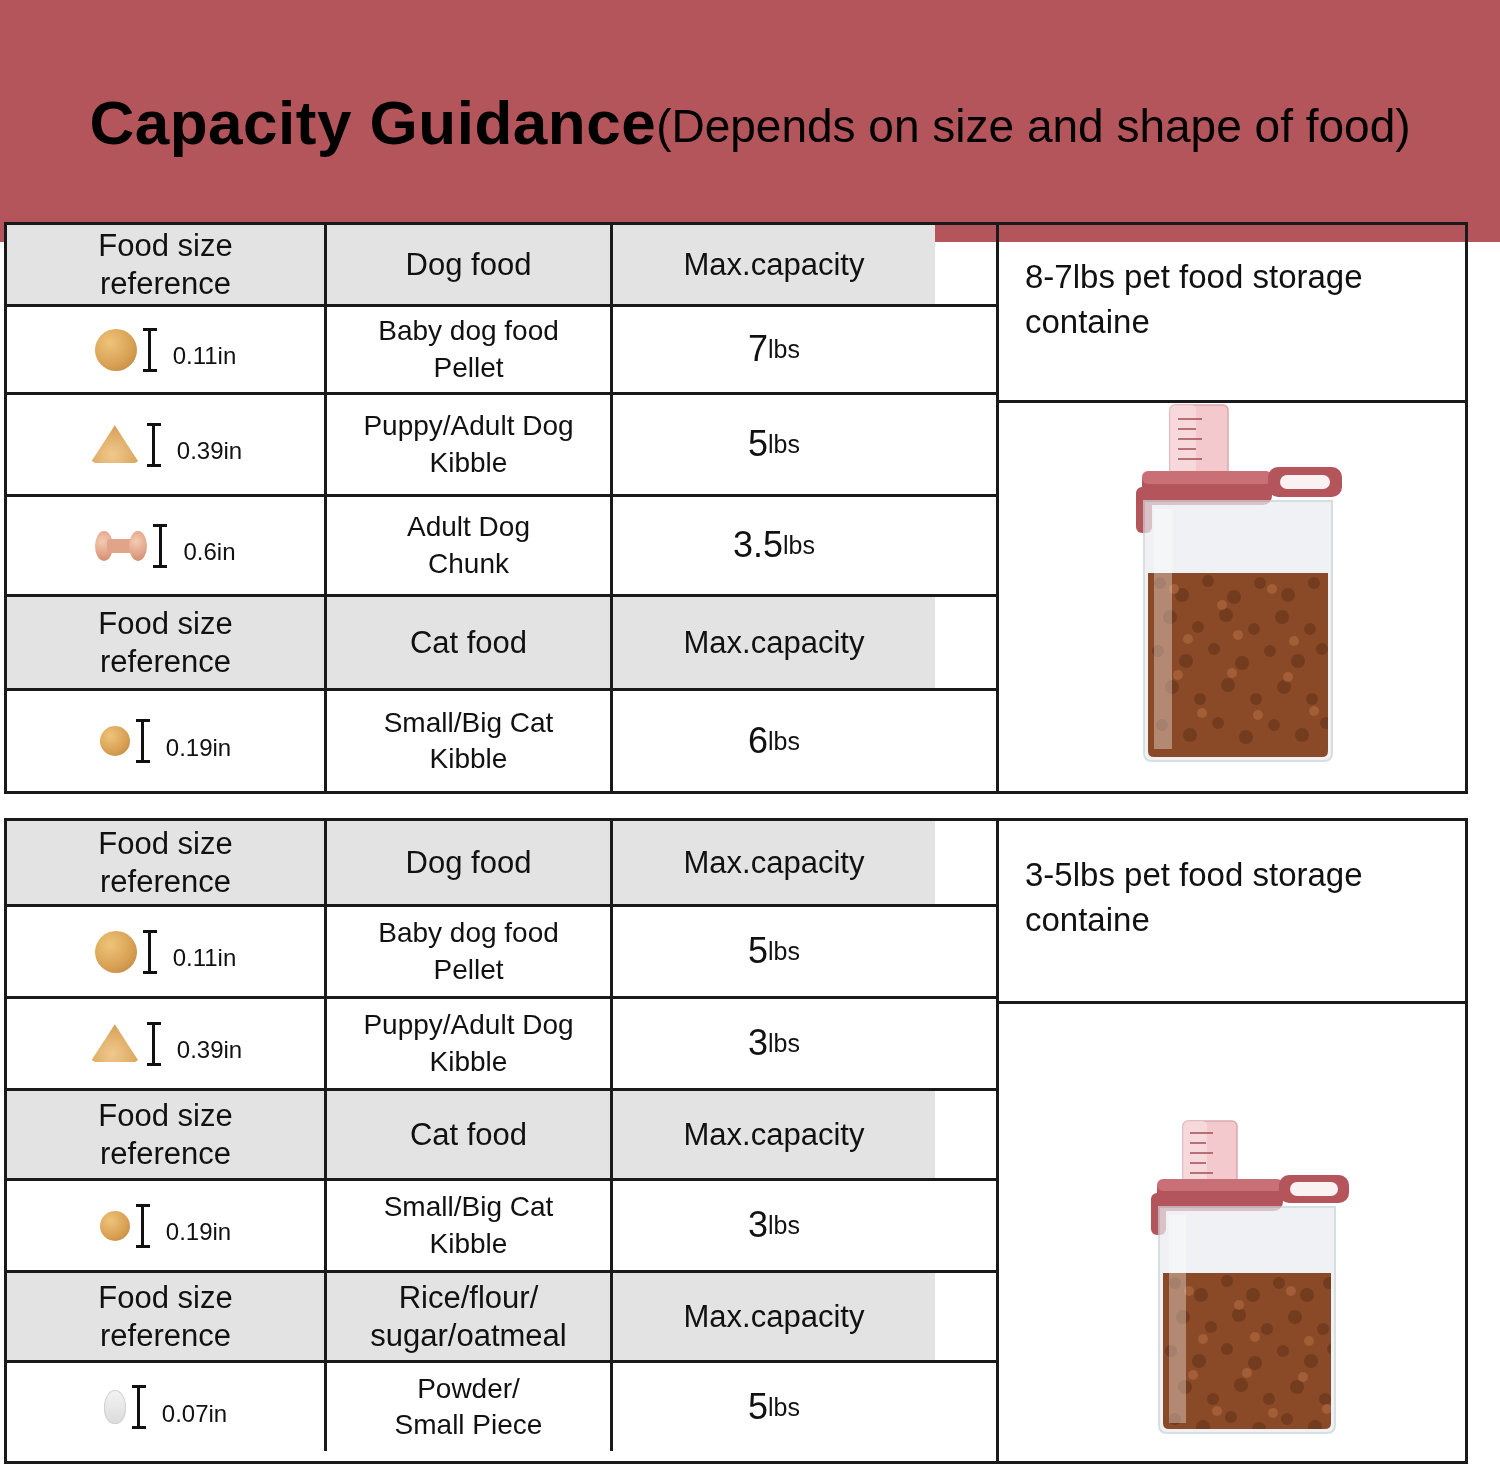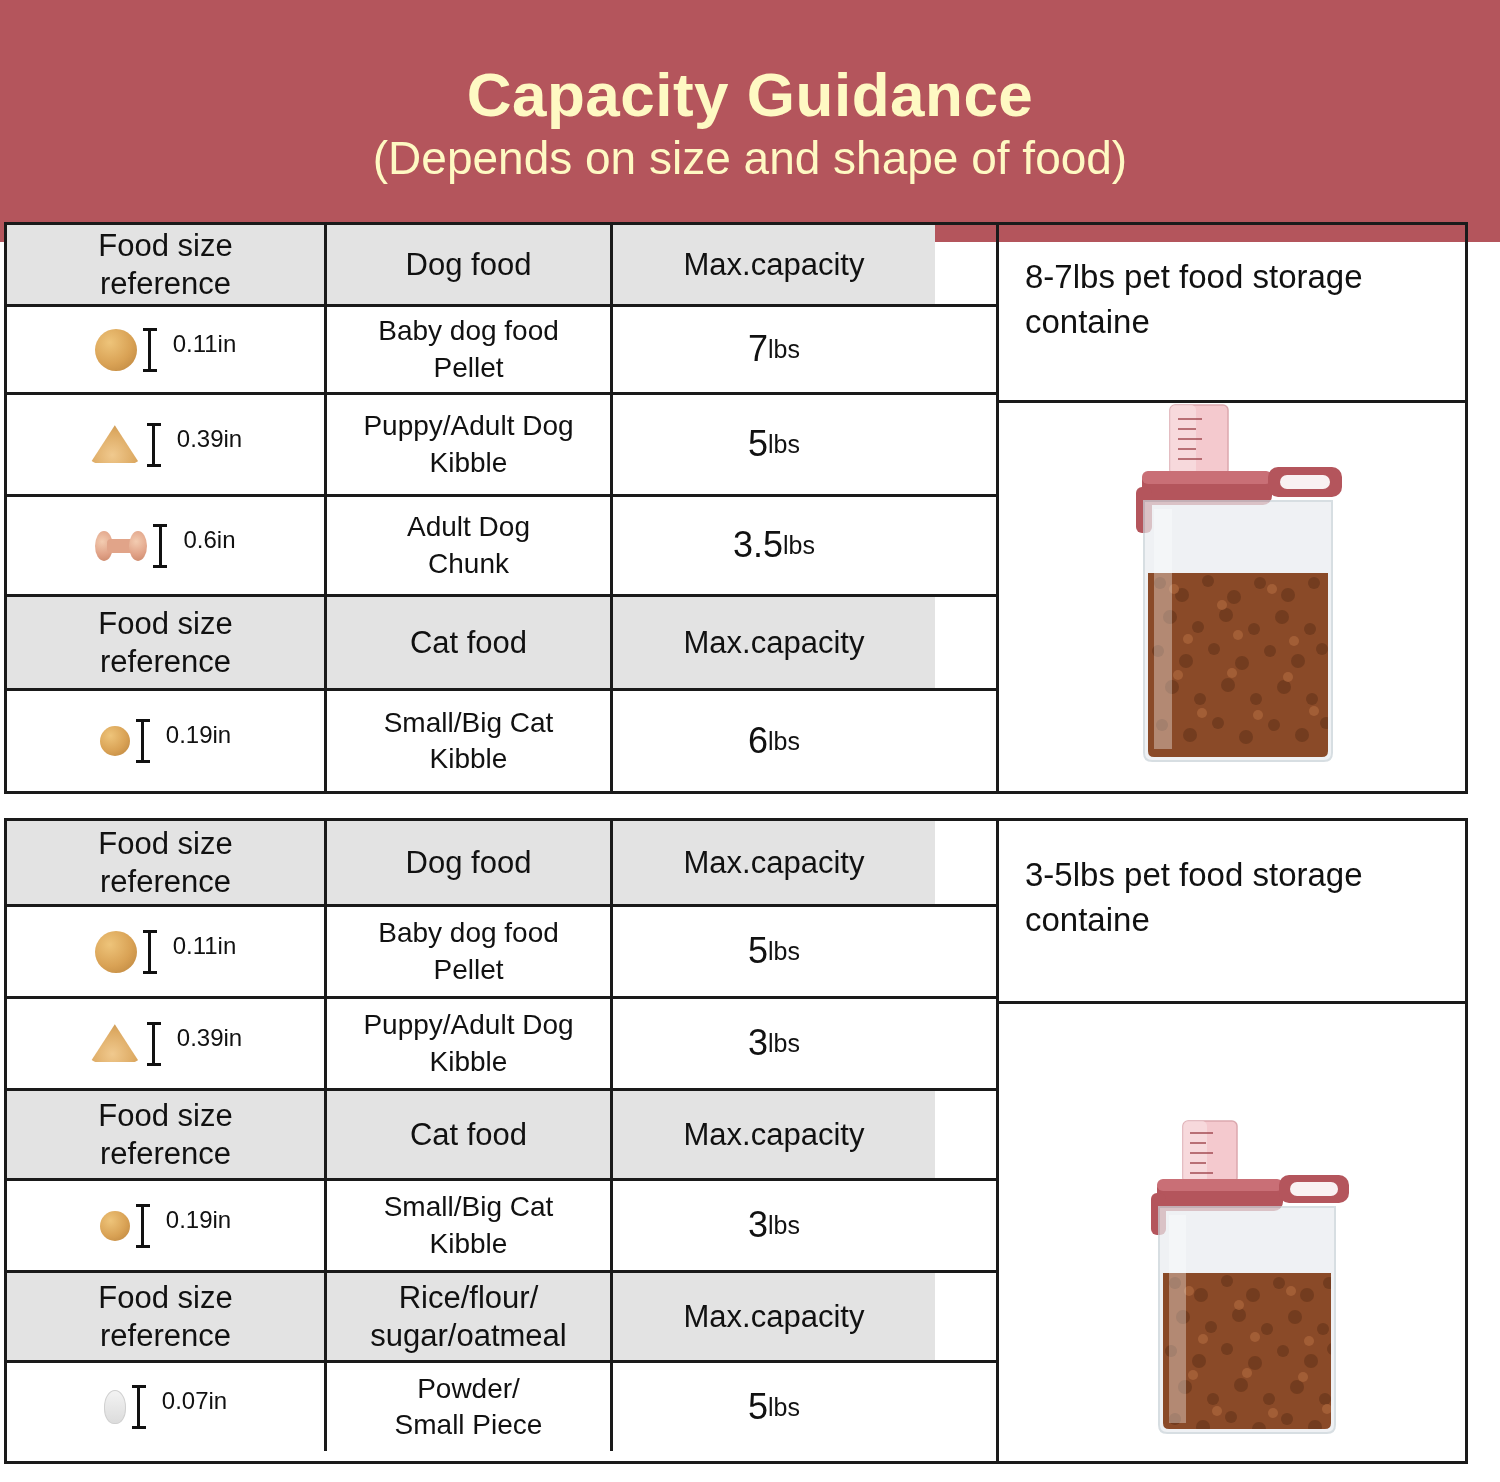--- a/index.html
+++ b/index.html
@@ -13,23 +13,22 @@
     font-family: "Liberation Sans", sans-serif;
     color: #111111;
     overflow: hidden;
   }
 
   
   .banner {
     width: 100%;
     height: 242px;
     background: #b4555c;
-    color: #fef9c3;
-    display: flex;
-    flex-direction: column;
+    color: #000000;
+    display: flex;
     align-items: center;
     justify-content: center;
     box-sizing: border-box;
     padding-top: 4px;
   }
   .banner-title {
     font-size: 62px;
     font-weight: bold;
     line-height: 1.05;
     letter-spacing: 0.5px;
@@ -172,21 +171,21 @@
   }
   .kibble.powder {
     width: 20px; height: 32px;
     background: linear-gradient(180deg, #f3f3f3 0%, #dcdcdc 100%);
     border-radius: 50% 50% 45% 45%;
     border: 1px solid #d0d0d0;
   }
 
   .dim {
     display: flex;
-    align-items: flex-start;
+    align-items: flex-end;
     gap: 16px;
   }
   .dim-bar {
     width: 14px;
     position: relative;
     display: flex;
     flex-direction: column;
     align-items: center;
     justify-content: space-between;
     height: 44px;

